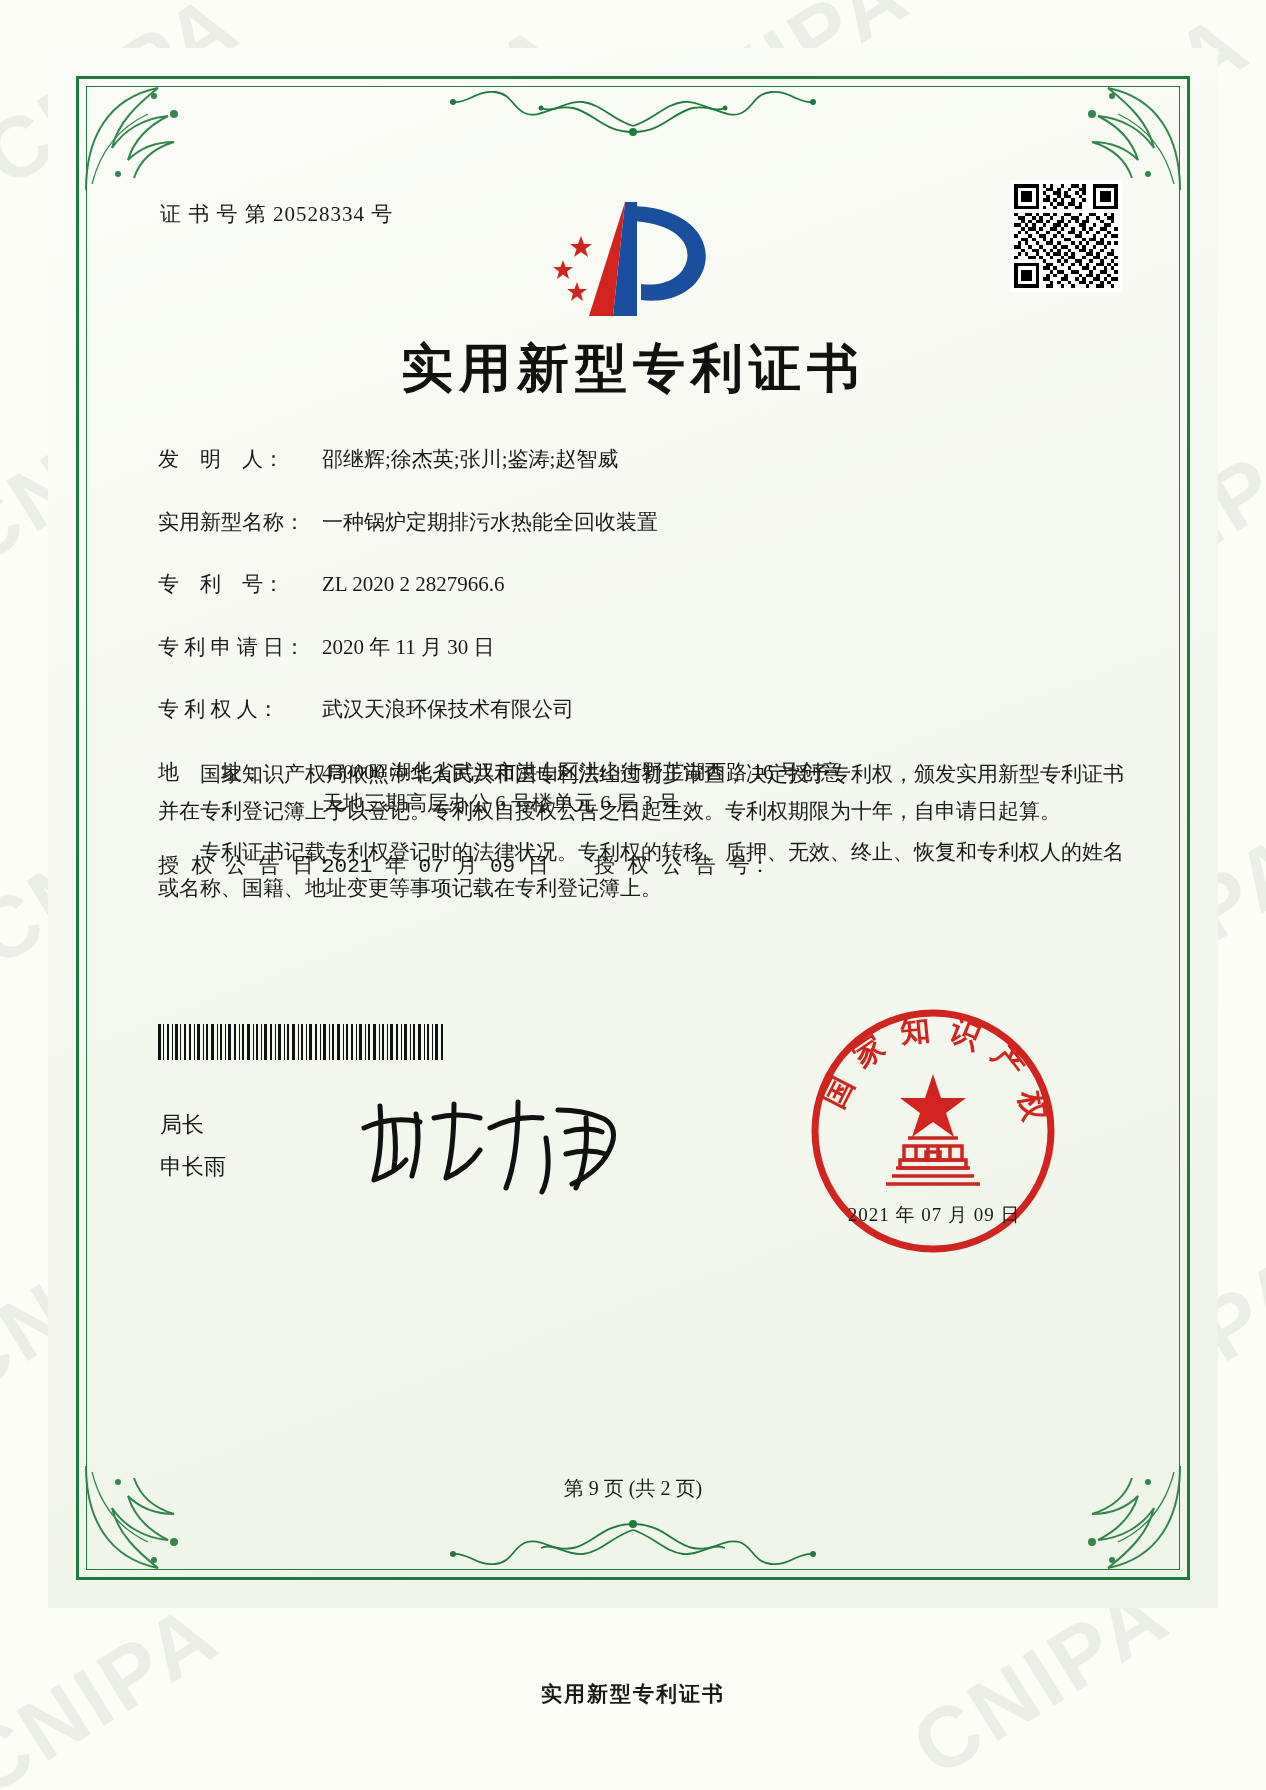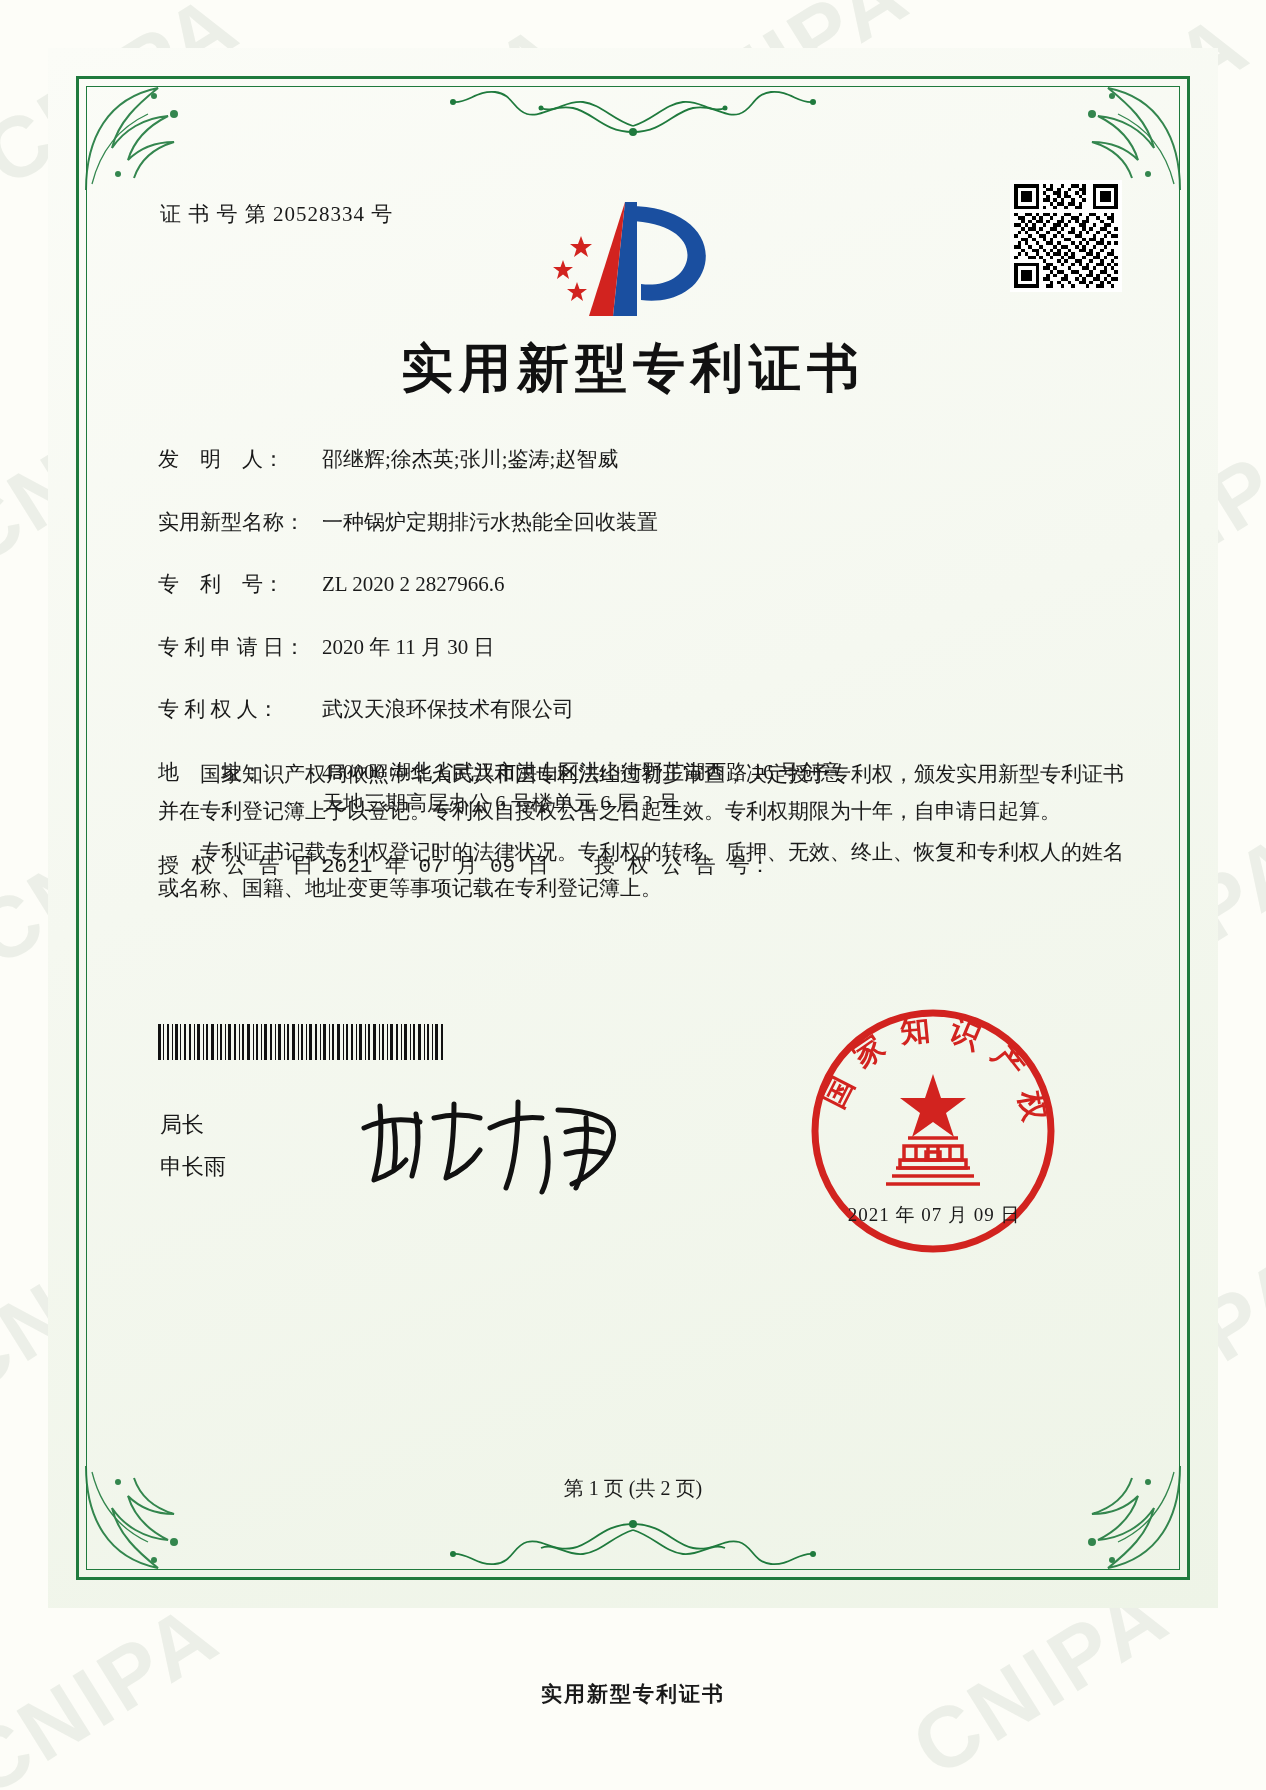--- a/index.html
+++ b/index.html
@@ -761,18 +761,18 @@
         <defs>
           <path id="sealArc" d="M125,125 m-92,0 a92,92 0 1,1 184,0"></path>
         </defs>
         <text font-family="'DejaVu Serif','Liberation Serif',serif" font-size="30" font-weight="bold" fill="#d2231f" letter-spacing="16">
           <textPath href="#sealArc" startOffset="7%">国家知识产权局</textPath>
         </text>
       </svg>
     </div>
     <div class="seal-date">2021 年 07 月 09 日</div>
 
-    <div class="page-no">第 1 页 (共 2 页)</div>
+    <div class="page-no">第 9 页 (共 2 页)</div>
 
   </div>
 </div>
 
 <div class="footer-note">实用新型专利证书</div>
 
 </body></html>

